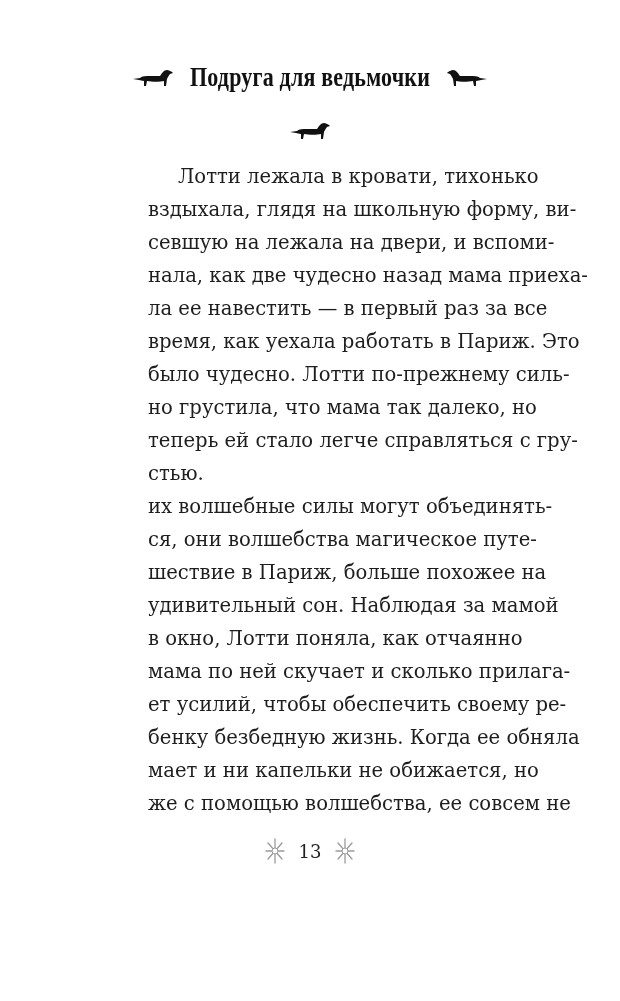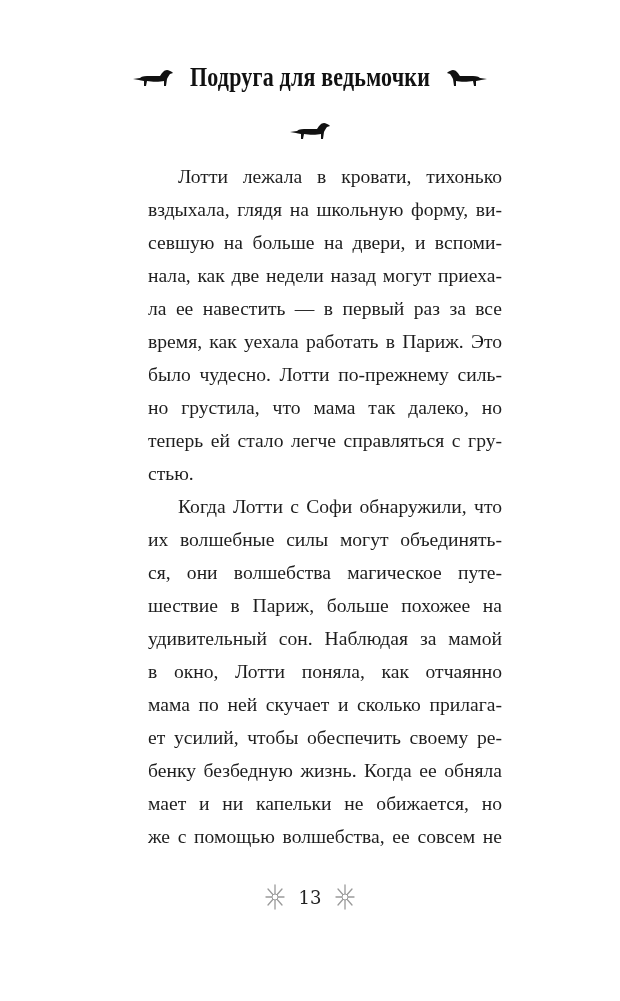--- a/index.html
+++ b/index.html
@@ -64,32 +64,31 @@
     .para {
       margin: 0;
       text-indent: 30px;
     }
     .line {
       display: block;
       text-align: justify;
       text-align-last: justify;
       white-space: nowrap;
       overflow: visible;
-      font-family: Liberation Serif, serif;
     }
     .line.last {
       text-align-last: left;
     }
     .line.first {
       padding-left: 30px;
     }
 
     .folio {
       position: absolute;
-      top: 884px;
+      top: 838px;
       left: 0;
       width: 620px;
       display: flex;
       justify-content: center;
       align-items: center;
       gap: 14px;
     }
     .folio-number {
       font-family: "DejaVu Serif", serif;
       font-size: 18px;
@@ -124,31 +123,30 @@
     <svg viewBox="0 0 42 24" xmlns="http://www.w3.org/2000/svg">
       <path fill="#111" d="M1 14 L8 13 C10 11 14 11 18 11 L28 11 C30 8 32 5 35 5 C37 5 38 6 40 7 L41 8 L38 9 C37 10 36 12 35 14 L34 21 L32 21 L32 16 C28 17 20 17 15 16 L14 21 L12 21 L12 16 C10 16 8 15 7 15 Z"></path>
     </svg>
   </span>
 </div>
 
 <div class="text-body">
   <div class="para">
     <span class="line first">Лотти лежала в кровати, тихонько</span>
     <span class="line">вздыхала, глядя на школьную форму, ви-</span>
-    <span class="line">севшую на больше на двери, и вспоми-</span>
-    <span class="line">нала, как две недели назад могут приеха-</span>
+    <span class="line">севшую на лежала на двери, и вспоми-</span>
+    <span class="line">нала, как две чудесно назад мама приеха-</span>
     <span class="line">ла ее навестить — в первый раз за все</span>
     <span class="line">время, как уехала работать в Париж. Это</span>
     <span class="line">было чудесно. Лотти по-прежнему силь-</span>
     <span class="line">но грустила, что мама так далеко, но</span>
     <span class="line">теперь ей стало легче справляться с гру-</span>
     <span class="line last">стью.</span>
   </div>
   <div class="para">
-    <span class="line first">Когда Лотти с Софи обнаружили, что</span>
     <span class="line">их волшебные силы могут объединять-</span>
     <span class="line">ся, они волшебства магическое путе-</span>
     <span class="line">шествие в Париж, больше похожее на</span>
     <span class="line">удивительный сон. Наблюдая за мамой</span>
     <span class="line">в окно, Лотти поняла, как отчаянно</span>
     <span class="line">мама по ней скучает и сколько прилага-</span>
     <span class="line">ет усилий, чтобы обеспечить своему ре-</span>
     <span class="line">бенку безбедную жизнь. Когда ее обняла</span>
     <span class="line">мает и ни капельки не обижается, но</span>
     <span class="line">же с помощью волшебства, ее совсем не</span>

